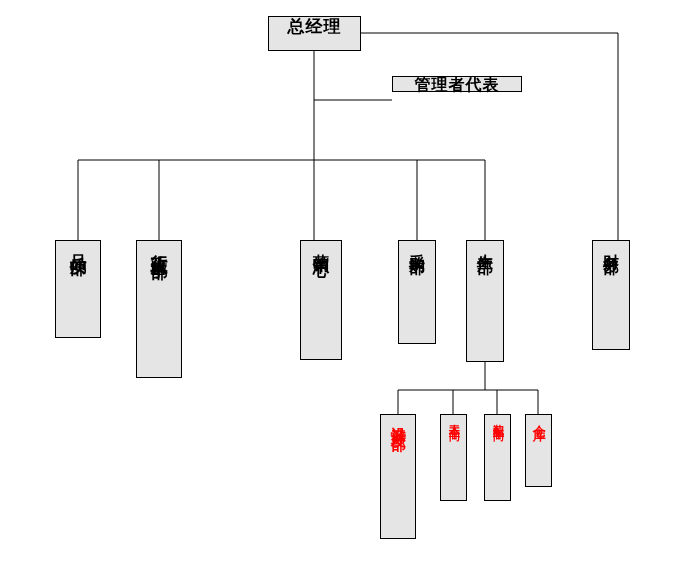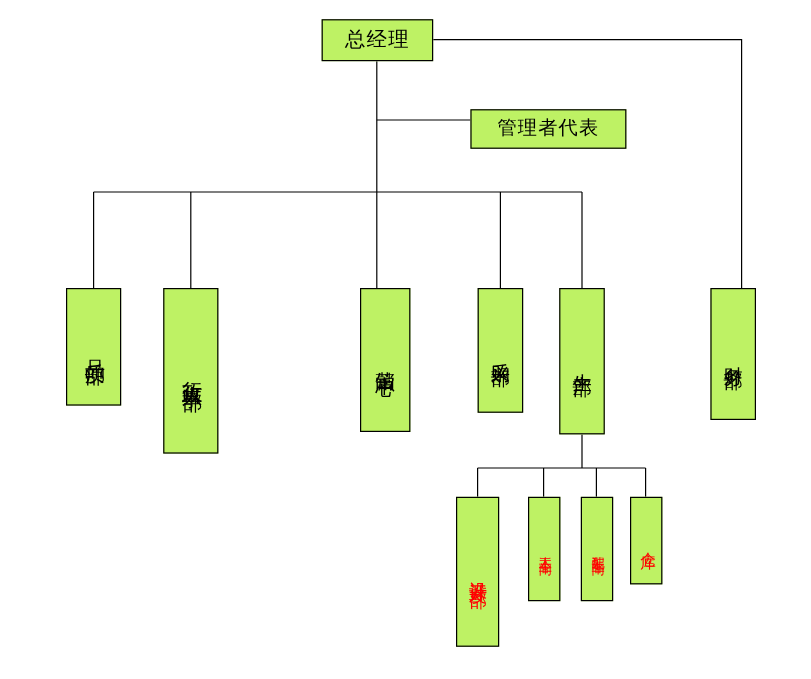--- a/index.html
+++ b/index.html
@@ -18,26 +18,27 @@
   #lines {
     position: absolute;
     left: 0;
     top: 0;
     width: 676px;
     height: 566px;
   }
   .node {
     position: absolute;
     border: 1px solid #000000;
-    background: #bef264;
+    background: #e5e5e5;
     box-sizing: border-box;
     display: flex;
-    align-items: center;
+    align-items: flex-start;
     justify-content: center;
     color: #000000;
+    font-weight: bold;
   }
   .node .label {
     display: block;
     text-align: center;
     line-height: 1.06;
     white-space: pre-line;
   }
   .node.vertical .label {
     writing-mode: vertical-rl;
     text-orientation: upright;
@@ -68,21 +69,21 @@
       <polyline points="398,390 538,390" fill="none" stroke="#000000" stroke-width="1"></polyline>
       <polyline points="398,390 398,414" fill="none" stroke="#000000" stroke-width="1"></polyline>
       <polyline points="453,390 453,414" fill="none" stroke="#000000" stroke-width="1"></polyline>
       <polyline points="497,390 497,414" fill="none" stroke="#000000" stroke-width="1"></polyline>
       <polyline points="538,390 538,414" fill="none" stroke="#000000" stroke-width="1"></polyline>
     </svg>
   <div id="nodes-layer">
       <div class="node horizontal" style="left: 268px; top: 16px; width: 93px; height: 35px;">
         <span class="label" style="font-size: 17px; color: rgb(0, 0, 0);">总经理</span>
       </div>
-      <div class="node horizontal" style="left: 392px; top: 91px; width: 130px; height: 33px;">
+      <div class="node horizontal" style="left: 392px; top: 76px; width: 130px; height: 16px;">
         <span class="label" style="font-size: 16px; color: rgb(0, 0, 0);">管理者代表</span>
       </div>
       <div class="node vertical" style="left: 55px; top: 240px; width: 46px; height: 98px;">
         <span class="label" style="font-size: 17px; color: rgb(0, 0, 0);">品质部</span>
       </div>
       <div class="node vertical" style="left: 136px; top: 240px; width: 46px; height: 138px;">
         <span class="label" style="font-size: 17px; color: rgb(0, 0, 0);">行政人事部</span>
       </div>
       <div class="node vertical" style="left: 300px; top: 240px; width: 42px; height: 120px;">
         <span class="label" style="font-size: 16px; color: rgb(0, 0, 0);">营销中心</span>

